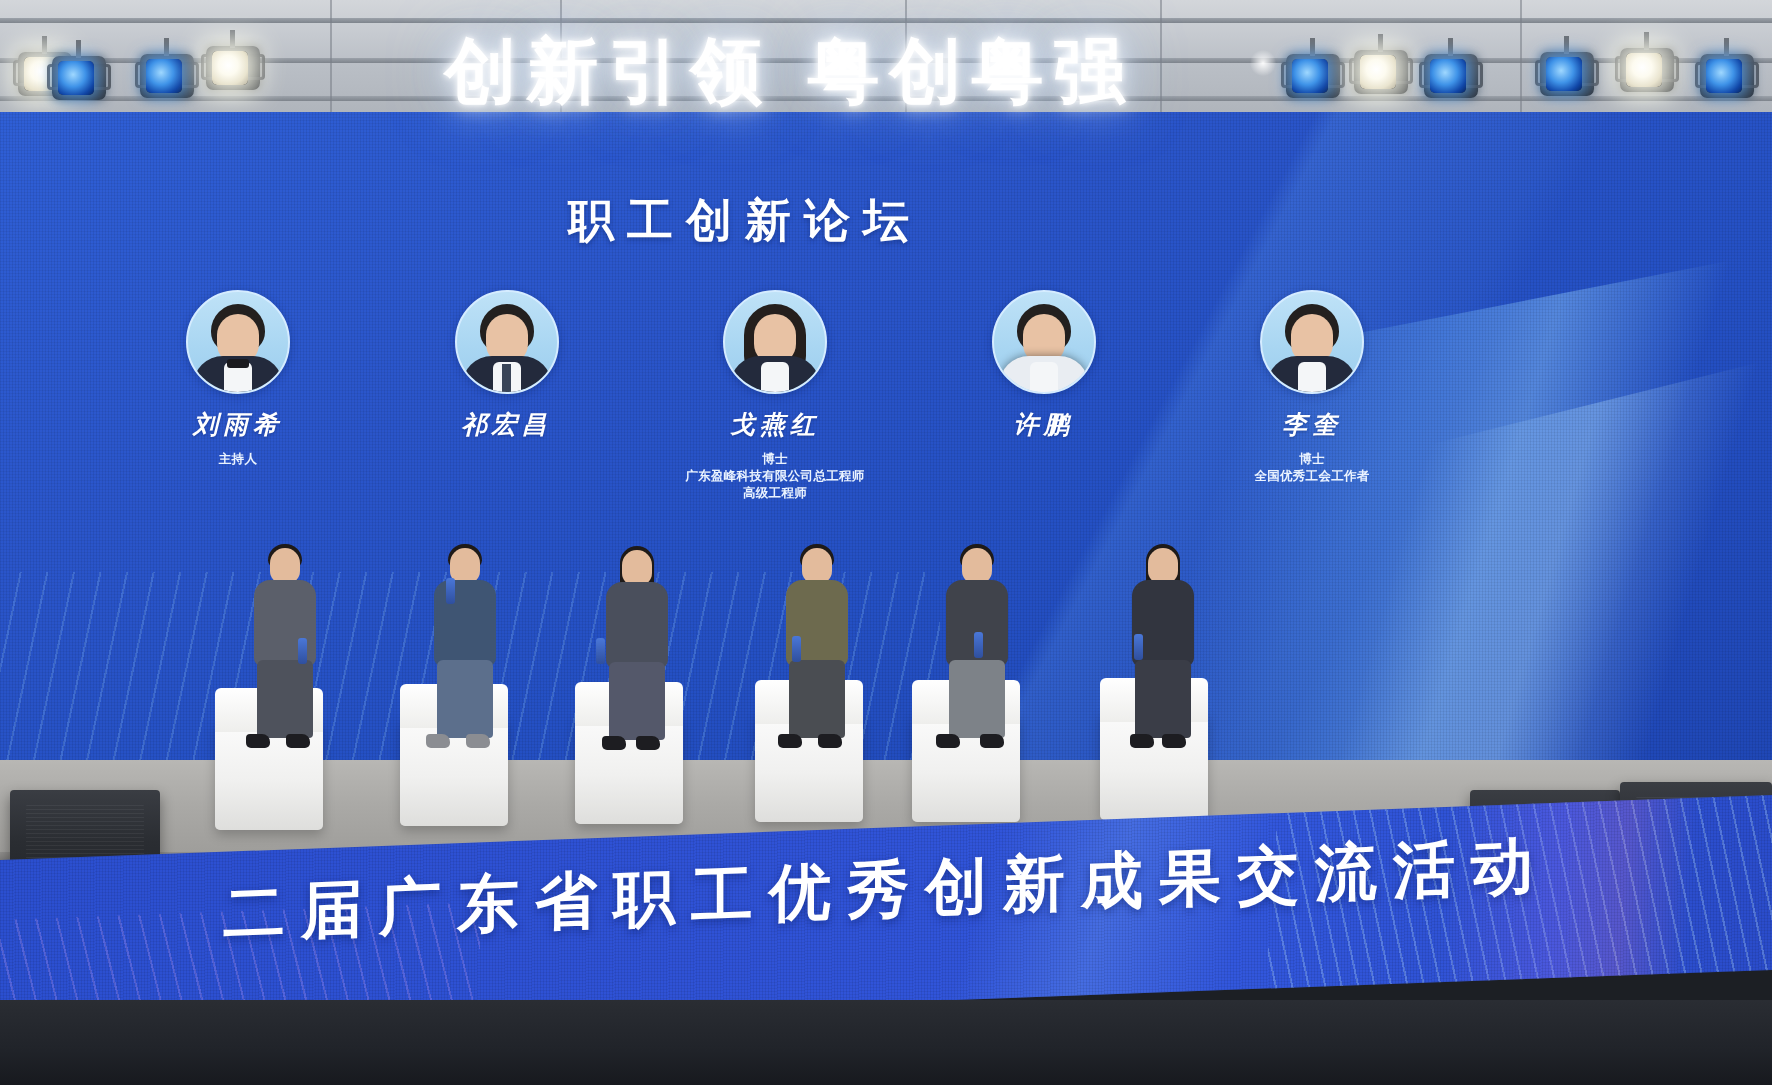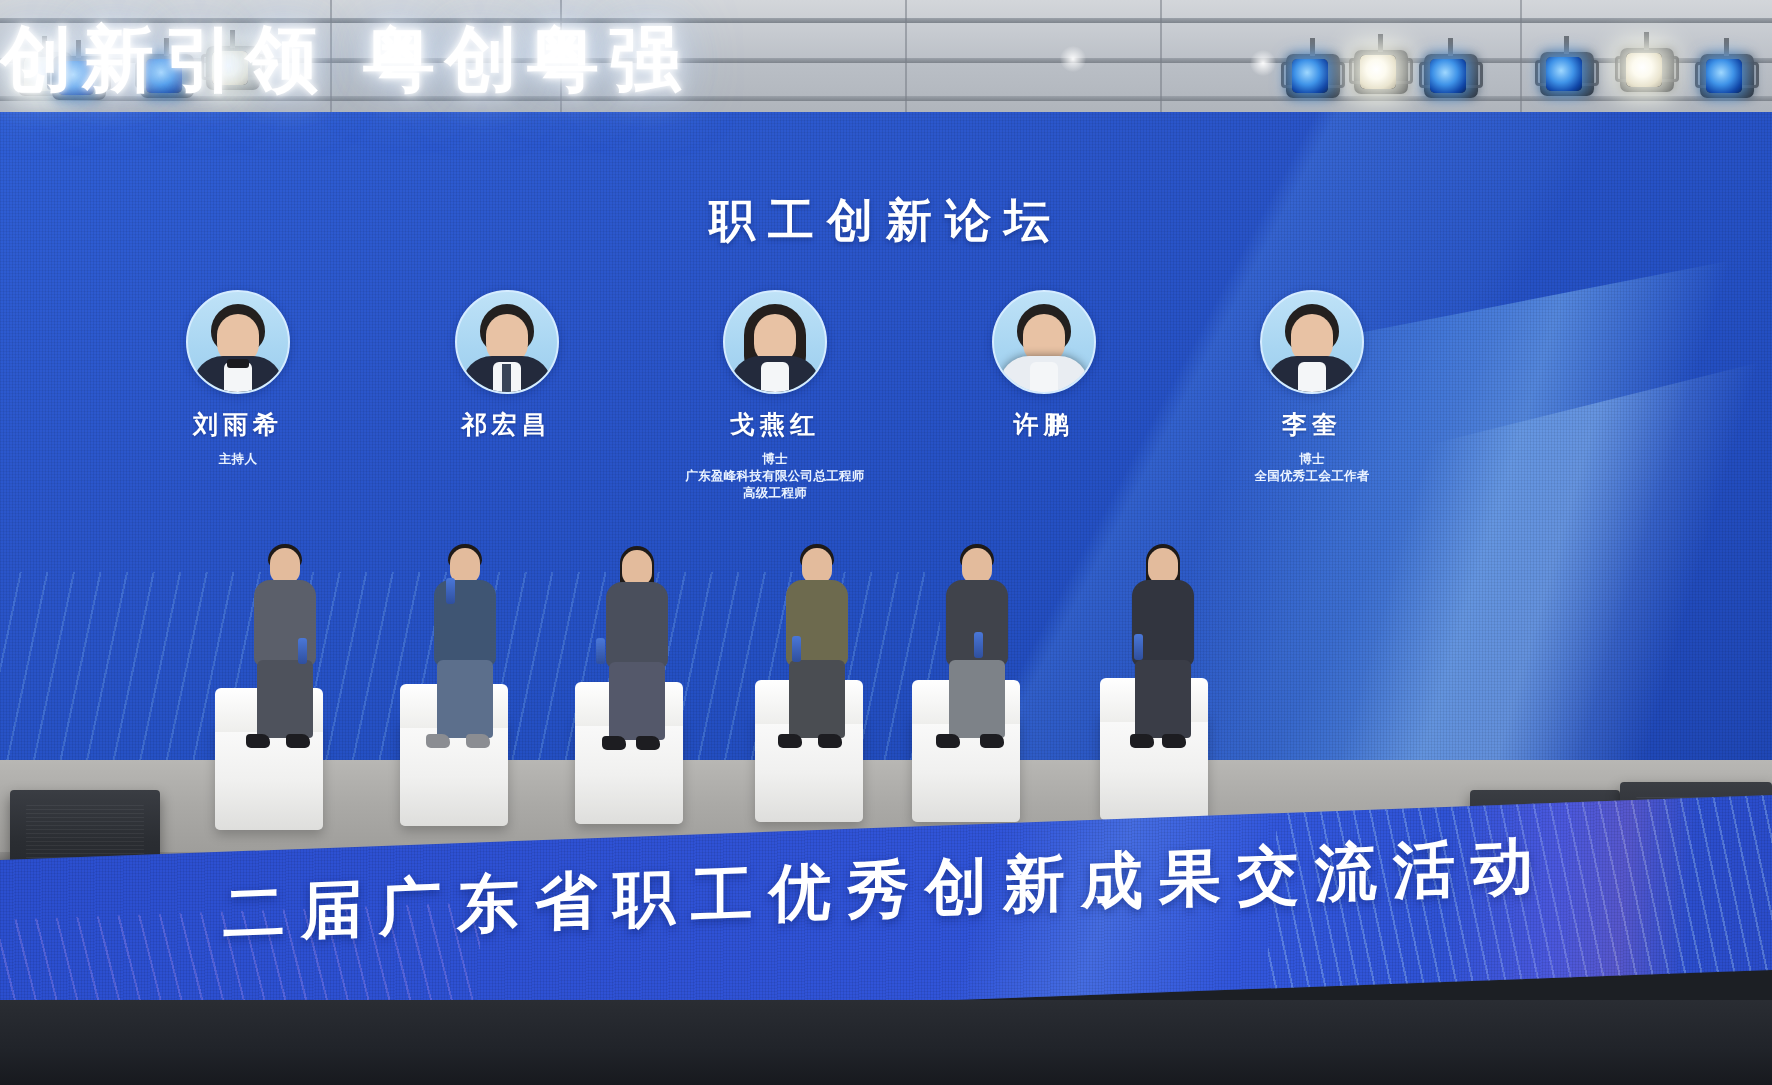--- a/index.html
+++ b/index.html
@@ -73,23 +73,23 @@
   .light .stem {
     position: absolute;
     left: 24px; top: -16px;
     width: 5px; height: 18px;
     background: #6d7278;
   }
 
   
   .topsign {
     position: absolute;
-    left: 0; top: 12px;
+    left: 0; top: 24px;
     width: 1580px;
-    text-align: left;
+    text-align: center;
     z-index: 6;
     pointer-events: none;
   }
   .topsign-text {
     display: inline-block;
     font-size: 72px;
     font-weight: 700;
     letter-spacing: 10px;
     color: #ffffff;
     text-shadow:
@@ -139,21 +139,21 @@
     position: absolute;
     left: -60px; bottom: -30px;
     width: 1000px; height: 230px;
     background: repeating-linear-gradient(102deg, rgba(150,205,255,.22) 0 2px, rgba(150,205,255,0) 2px 26px);
     pointer-events: none;
   }
 
   .led-title {
     position: absolute;
     left: 0; top: 78px;
-    width: 1772px;
+    width: 1490px;
     text-align: center;
     font-size: 46px;
     font-weight: 700;
     letter-spacing: 13px;
     color: #ffffff;
     text-shadow: 0 2px 5px rgba(0,20,70,.35);
     z-index: 3;
   }
 
   
@@ -238,20 +238,21 @@
     border-radius: 3px;
   }
 
   .sp-name {
     font-size: 25px;
     font-weight: 700;
     letter-spacing: 5px;
     color: #ffffff;
     margin-bottom: 9px;
     text-shadow: 0 1px 3px rgba(0,20,70,.35);
+    font-style: italic;
   }
   .sp-lines {
     font-size: 12.5px;
     line-height: 17px;
     font-weight: 700;
     color: #eaf3ff;
     letter-spacing: .3px;
     white-space: nowrap;
   }
   .sp-lines div { white-space: nowrap; }

